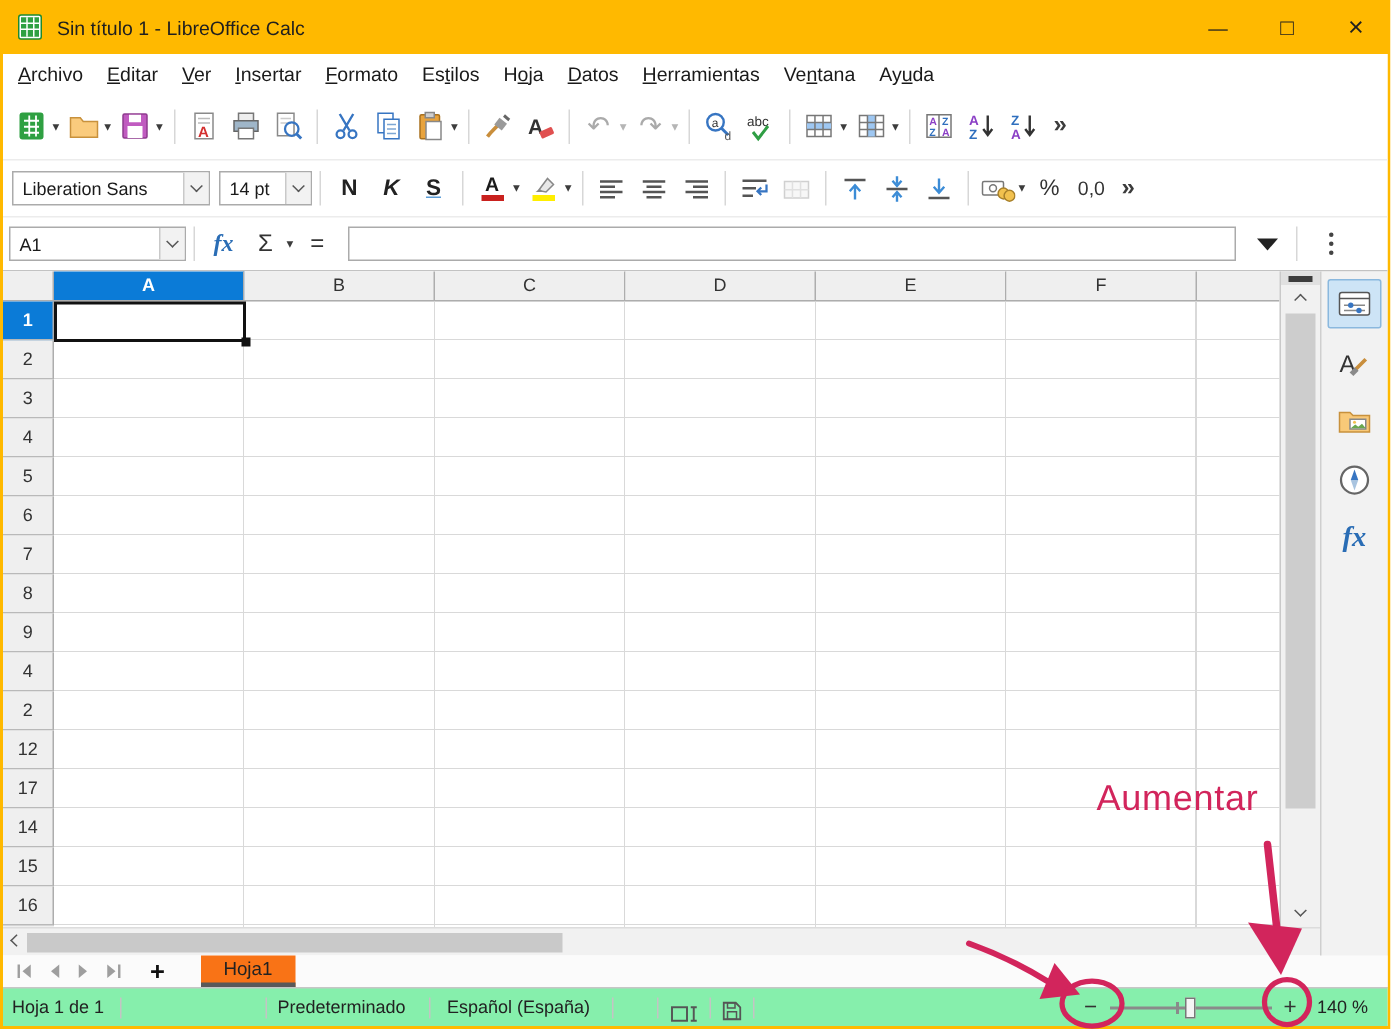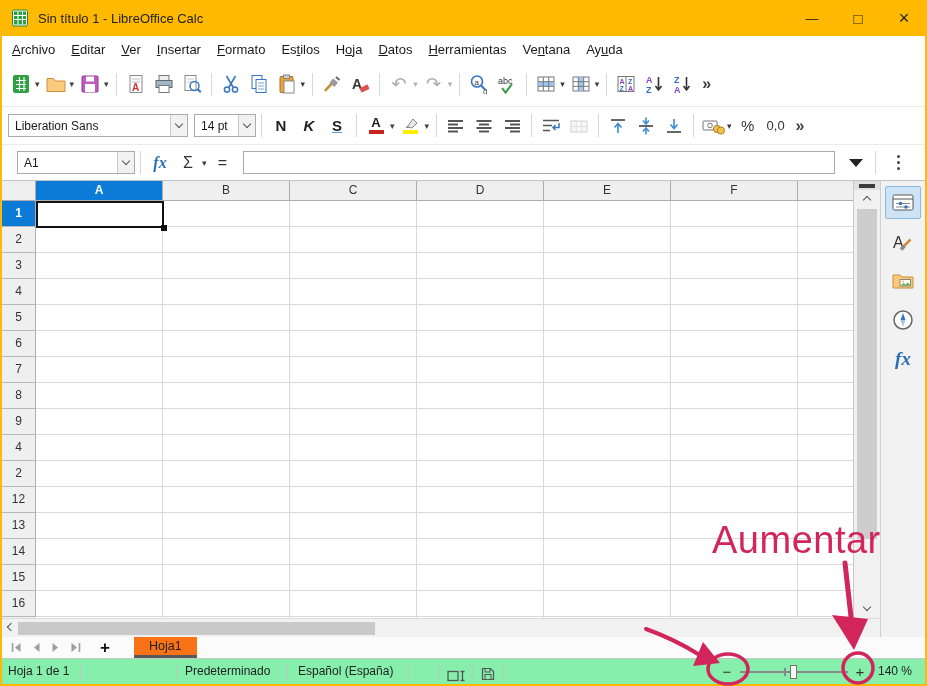--- a/index.html
+++ b/index.html
@@ -35,21 +35,21 @@
   .combo{display:flex;align-items:center;border:1px solid #ababab;background:#fff;height:23px}
   .combo .val{font-size:12px;padding:0 6px;flex:1;white-space:nowrap;overflow:hidden}
   .combo .cbtn{width:17px;height:21px;border-left:1px solid #c9c9c9;background:#f2f2f2;display:flex;align-items:center;justify-content:center}
   .chev{display:inline-block;width:6px;height:6px;border-right:1.5px solid #555;border-bottom:1.5px solid #555;transform:rotate(45deg);margin-top:-3px}
   .fmt-label{font-size:15px;font-weight:bold;color:#222}
   .ital{font-style:italic;font-weight:bold}
   .und{text-decoration:underline;text-decoration-color:#5b9bd5;font-weight:bold}
   .colorbtn{display:flex;flex-direction:column;align-items:center;justify-content:center}
   .cbar{width:15px;height:4px;margin-top:1px}
   
-  .fbar{top:108px;height:37px;display:flex;align-items:center;padding-left:15px;background:#fff;border-top:1px solid #ececec;border-bottom:1px solid #c2c2c2}
+  .fbar{top:108px;height:37px;display:flex;align-items:center;padding-left:4px;background:#fff;border-top:1px solid #ececec;border-bottom:1px solid #c2c2c2}
   .namebox{width:118px}
   .fx{font-family:"Liberation Serif","DejaVu Serif",serif;font-style:italic;font-size:16px;color:#2a6db5;font-weight:bold}
   .sigma{font-size:16px;color:#333}
   .eq{font-size:16px;color:#333}
   .finput{height:23px;border:1px solid #ababab;background:#fff;margin-left:6px;width:592px;font-size:12px;padding:0 4px}
   .fexpand{width:0;height:0;border-left:7px solid transparent;border-right:7px solid transparent;border-top:8px solid #222;margin-left:14px}
   .kebab{display:flex;flex-direction:column;gap:3px;margin-left:16px}
   .kebab i{width:3px;height:3px;border-radius:50%;background:#444}
   
   .grid{top:145px;height:437px;width:851px;background:#fff}
@@ -279,21 +279,21 @@
           <svg width="22" height="22" viewBox="0 0 22 22">
             <text x="3" y="10" font-size="9" font-weight="bold" fill="#2f6fbe">Z</text>
             <text x="3" y="19.5" font-size="9" font-weight="bold" fill="#8b3fc6">A</text>
             <path d="M15.5 4v12M12.5 13l3 4 3-4" stroke="#333" stroke-width="1.6" fill="none"></path>
           </svg>
         </div>
       <span class="ovf">»</span>
     </div>
 
     <div class="band tb2">
-      <div class="combo" style="width:180px">
+      <div class="combo" style="width:132px">
         <span class="val">Liberation Sans</span>
         <span class="cbtn">
             <i class="chev"></i>
           </span>
       </div>
       <div class="combo" style="width:62px;margin-left:6px">
         <span class="val">14 pt</span>
         <span class="cbtn">
             <i class="chev"></i>
           </span>
@@ -434,21 +434,21 @@
         <div class="rowhead">3</div>
         <div class="rowhead">4</div>
         <div class="rowhead">5</div>
         <div class="rowhead">6</div>
         <div class="rowhead">7</div>
         <div class="rowhead">8</div>
         <div class="rowhead">9</div>
         <div class="rowhead">4</div>
         <div class="rowhead">2</div>
         <div class="rowhead">12</div>
-        <div class="rowhead">13</div>
+        <div class="rowhead">17</div>
         <div class="rowhead">14</div>
         <div class="rowhead">15</div>
         <div class="rowhead">16</div>
       </div>
       <div class="cells"></div>
       <div class="selcell"></div>
       <div class="fillhandle"></div>
     </div>
 
     <div class="vscroll">
@@ -561,21 +561,21 @@
       <div class="ztrack">
         <span class="ztick"></span>
         <span class="zhandle"></span>
       </div>
       <span class="zoombtn" style="left:847px">+</span>
       <span class="sfield" style="left:876px">140 %</span>
     </div>
 
   </div>
 
-  <div class="ann" style="left:712px;top:519px;font-size:38px">Aumentar</div>
+  <div class="ann" style="left:731px;top:519px;font-size:24px">Aumentar</div>
   <svg class="overlay" width="927" height="686" viewBox="0 0 927 686">
     <path d="M646 629 Q674 639 698 654" fill="none" stroke-width="4" stroke-linecap="round" stroke="#d2255c"></path>
     <polygon points="720,663 693,666 703,642" fill="#d2255c"></polygon>
     <path d="M845 563 L851 617" fill="none" stroke-width="5" stroke-linecap="round" stroke="#d2255c"></path>
     <polygon points="854,650 832,615 868,619" fill="#d2255c"></polygon>
     <ellipse cx="728" cy="669" rx="20" ry="15" fill="none" stroke-width="3.5" stroke="#d2255c"></ellipse>
     <ellipse cx="858" cy="668" rx="15" ry="15" fill="none" stroke-width="3.5" stroke="#d2255c"></ellipse>
   </svg>
 
 </div>

